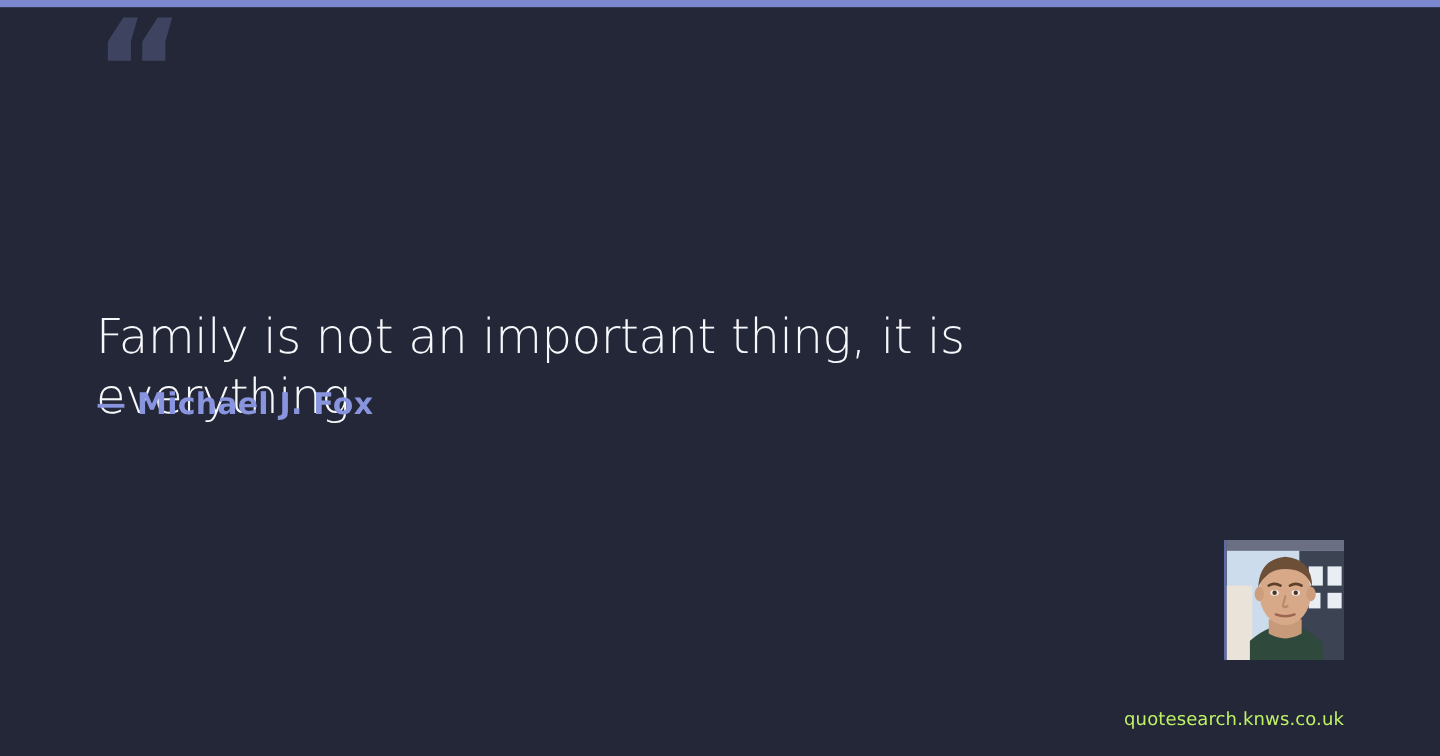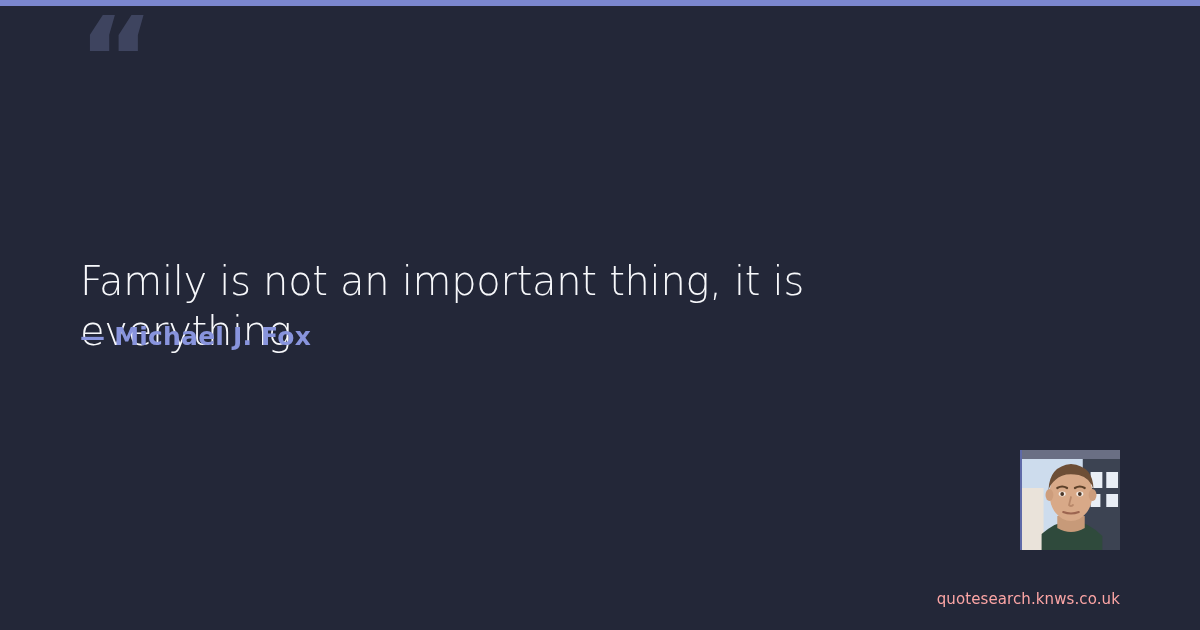--- a/index.html
+++ b/index.html
@@ -95,21 +95,21 @@
   }
 
   
   .watermark {
     position: absolute;
     right: 80px;
     top: 590px;
     font-family: "DejaVu Sans", sans-serif;
     font-size: 15px;
     font-weight: normal;
-    color: #fca5a5;
+    color: #bef264;
     letter-spacing: 0.1px;
     white-space: nowrap;
   }
 </style>
 </head>
 <body>
 
 <div class="card">
 
   <div class="top-bar"></div>

